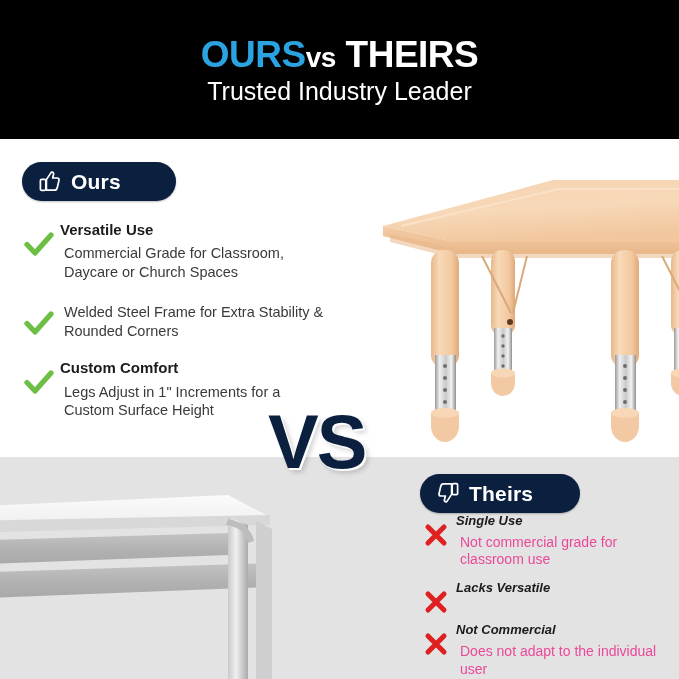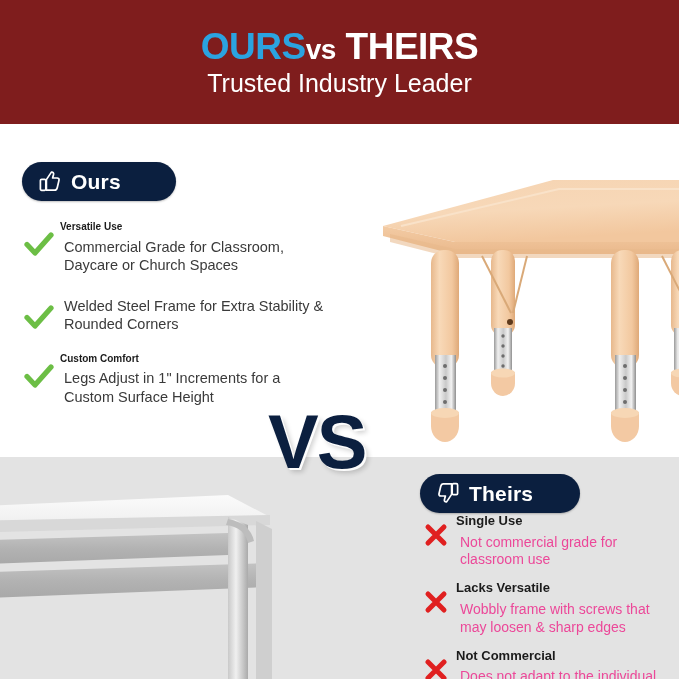--- a/index.html
+++ b/index.html
@@ -7,22 +7,22 @@
     width:679px;height:679px;
     font-family:"Liberation Sans", sans-serif;
     background:#ffffff;
     overflow:hidden;
     position:relative;
   }
   .canvas{position:relative;width:679px;height:679px;overflow:hidden;background:#fff;}
 
   
   .header{
-    position:absolute;left:0;top:0;width:679px;height:124px;
-    background:#7f1d1d;
+    position:absolute;left:0;top:0;width:679px;height:139px;
+    background:#000000;
     display:flex;flex-direction:column;align-items:center;justify-content:center;
   }
   .header-title{
     font-size:37px;font-weight:bold;letter-spacing:-0.5px;line-height:1;
     white-space:nowrap;margin:0 0 6px 0;
   }
   .t-ours{color:#2ba3e0;}
   .t-vs{color:#ffffff;font-size:28px;}
   .t-theirs{color:#ffffff;}
   .header-sub{
@@ -53,26 +53,26 @@
   .feature-list{position:absolute;}
   .list-ours{left:18px;top:220px;width:310px;}
   .list-theirs{left:416px;top:512px;width:258px;}
 
   .feature-row{display:flex;align-items:flex-start;margin-bottom:14px;}
   .list-theirs .feature-row{margin-bottom:6px;}
   .mark{flex:0 0 auto;width:42px;display:flex;align-items:center;justify-content:center;padding-top:12px;}
   .list-theirs .mark{width:40px;padding-top:10px;}
   .feature-text{flex:1 1 auto;}
   .feature-title{
-    font-size:10px;font-weight:bold;color:#1b1b1b;line-height:1.35;margin:0 0 1px 0;
+    font-size:15px;font-weight:bold;color:#1b1b1b;line-height:1.35;margin:0 0 1px 0;
   }
   .feature-desc{
     font-size:14.5px;font-weight:400;color:#3a3a3a;line-height:1.28;margin:4px;
   }
-  .list-theirs .feature-title{font-size:13px;}
+  .list-theirs .feature-title{font-size:13px;font-style:italic;}
   .list-theirs .feature-desc{font-size:14px;color:#ec4899;}
 
   
   .vs-text{
     position:absolute;left:268px;top:404px;
     font-size:76px;font-weight:bold;color:#0b1f3f;
     letter-spacing:-2px;line-height:1;
     text-shadow:2px 2px 0 rgba(255,255,255,.95), 4px 4px 5px rgba(0,0,0,.18);
     z-index:30;
   }
@@ -301,21 +301,20 @@
     </div>
 
     <div class="feature-row">
       <span class="mark">
         <svg width="26" height="26" viewBox="0 0 26 26">
           <path d="M5 5 L21 21 M21 5 L5 21" fill="none" stroke="#e02020" stroke-width="5" stroke-linecap="round"></path>
         </svg>
       </span>
       <span class="feature-text">
         <p class="feature-title">Lacks Versatile</p>
-        <p class="feature-desc">Wobbly frame with screws that may loosen &amp; sharp edges</p>
       </span>
     </div>
 
     <div class="feature-row">
       <span class="mark">
         <svg width="26" height="26" viewBox="0 0 26 26">
           <path d="M5 5 L21 21 M21 5 L5 21" fill="none" stroke="#e02020" stroke-width="5" stroke-linecap="round"></path>
         </svg>
       </span>
       <span class="feature-text">

